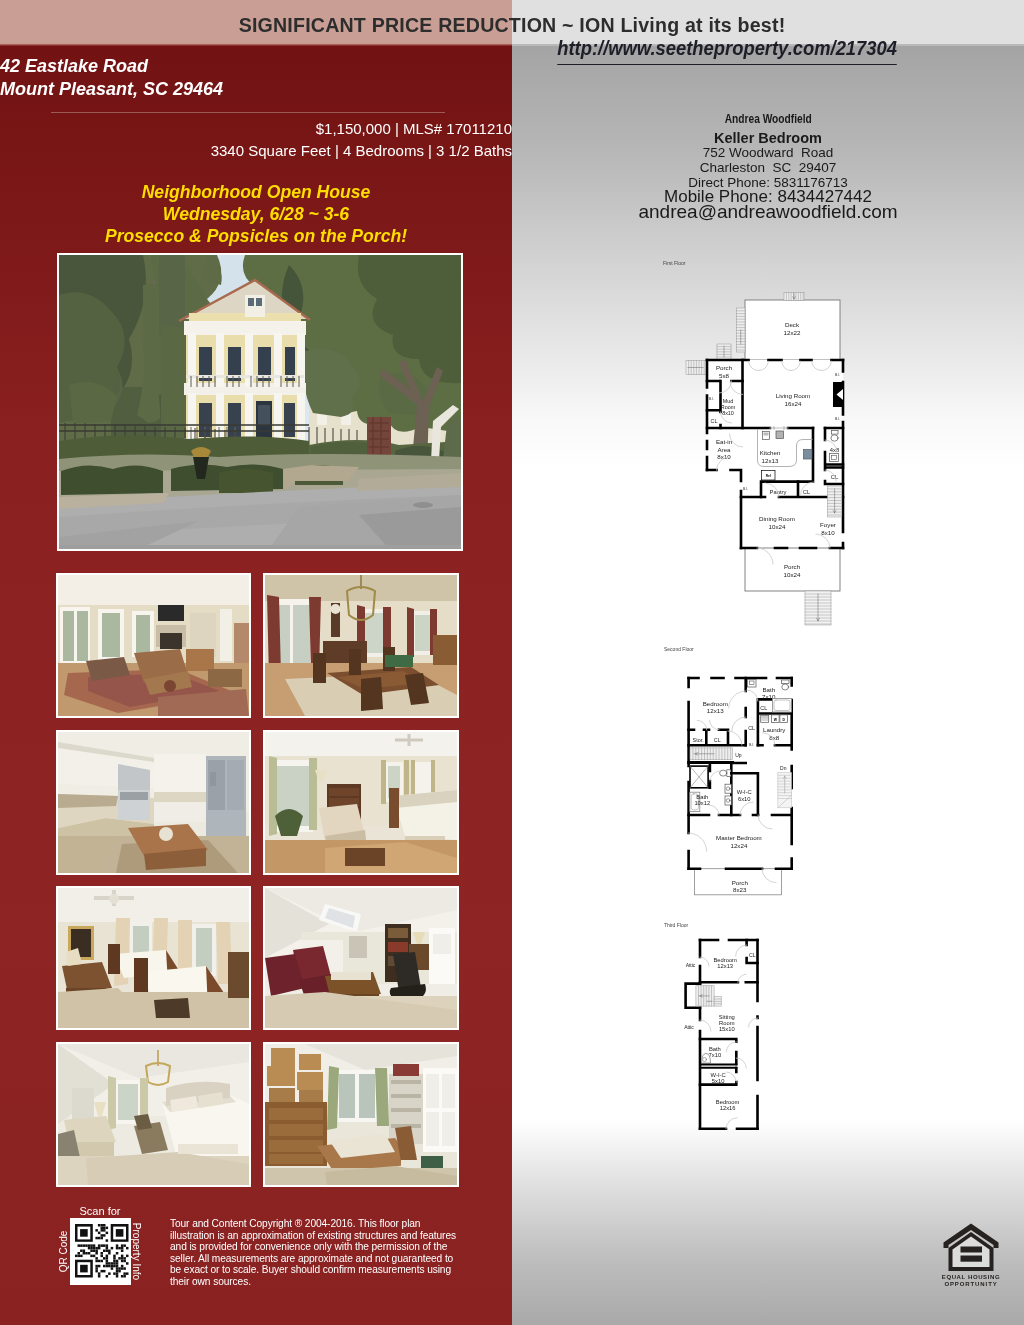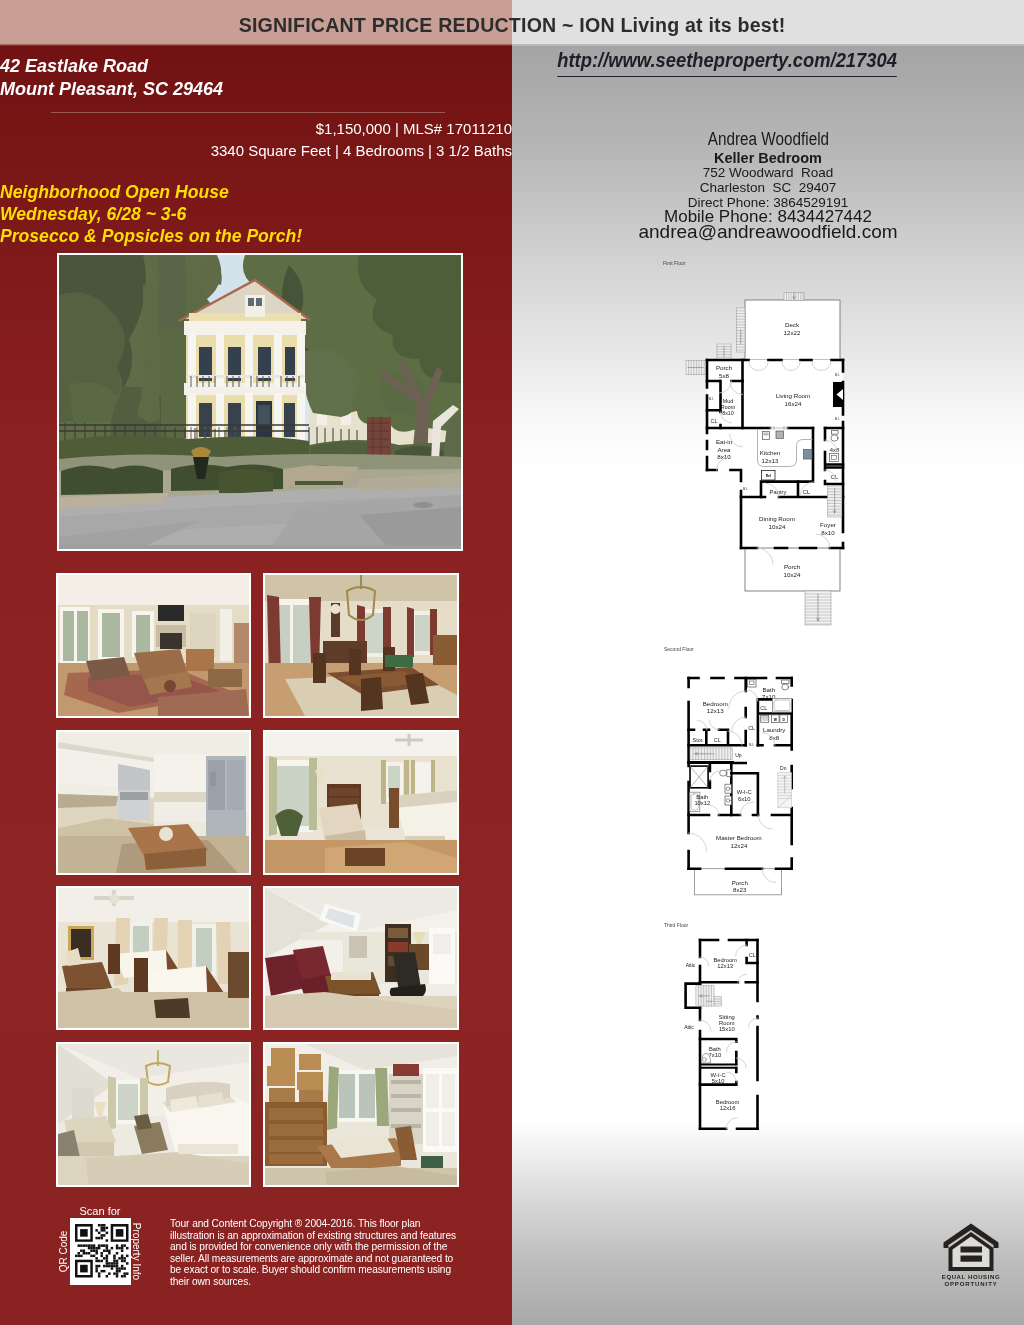--- a/index.html
+++ b/index.html
@@ -24,21 +24,21 @@
 
   <div class="abs" style="left:0;top:14px;width:1024px;text-align:center;font-size:19.6px;font-weight:bold;color:#2d2d2d;letter-spacing:.2px;">SIGNIFICANT PRICE REDUCTION ~ ION Living at its best!</div>
 </div>
 
 <div class="abs" style="left:0;top:55px;width:512px;text-align:left;color:#fff;font-style:italic;font-weight:bold;font-size:18px;line-height:23px;">42 Eastlake Road<br>Mount Pleasant, SC 29464</div>
 
 <div class="abs" style="left:51px;top:112px;width:394px;height:1px;background:#b48a80;opacity:.6;"></div>
 
 <div class="abs" style="left:0;top:118px;width:512px;text-align:right;color:#fff;font-size:15px;line-height:21.5px;">$1,150,000 | MLS# 17011210<br>3340 Square Feet | 4 Bedrooms | 3 1/2 Baths</div>
 
-<div class="abs" style="left:0;top:181px;width:512px;color:#ffdd00;font-style:italic;font-weight:bold;font-size:17.6px;line-height:22px;">Neighborhood Open House<br>Wednesday, 6/28 ~ 3-6<br>Prosecco &amp; Popsicles on the Porch!</div>
+<div class="abs" style="left:0;top:181px;width:512px;text-align:center;color:#ffdd00;font-style:italic;font-weight:bold;font-size:17.6px;line-height:22px;">Neighborhood Open House<br>Wednesday, 6/28 ~ 3-6<br>Prosecco &amp; Popsicles on the Porch!</div>
 
 <div class="abs" id="mainphoto" style="left:57px;top:253px;width:402px;height:294px;border:2px solid #fff;background:#dde7ee;">
 <svg width="402" height="294" viewBox="0 0 402 294">
 
   <rect x="0" y="0" width="402" height="294" fill="#dce7ef"></rect>
   <rect x="0" y="0" width="402" height="60" fill="#d4e2ec"></rect>
 
   <rect x="250" y="105" width="152" height="90" fill="#e6e1cc"></rect>
   <path d="M250 108 L330 86 L402 104 L402 118 L250 120 Z" fill="#d3cdb8"></path>
   <g fill="#f1efe6">
@@ -675,30 +675,30 @@
       <rect x="45.8" y="57.0" width="2.5" height="2.5" fill="#111"></rect>
       <rect x="50.9" y="57.0" width="2.5" height="2.5" fill="#111"></rect>
       <rect x="53.4" y="57.0" width="2.5" height="2.5" fill="#111"></rect>
     </svg></div>
 <div class="abs" style="left:40px;top:1205px;width:120px;text-align:center;color:#fff;font-size:11px;">Scan for</div>
 <div class="abs" style="left:33px;top:1246px;width:60px;color:#fff;font-size:10px;transform:rotate(-90deg);transform-origin:center;text-align:center;">QR Code</div>
 <div class="abs" style="left:101px;top:1246px;width:70px;color:#fff;font-size:10px;transform:rotate(90deg);transform-origin:center;text-align:center;">Property Info</div>
 
 <div class="abs" style="left:170px;top:1218px;width:310px;color:#fff;font-size:10.2px;line-height:11.6px;letter-spacing:-0.1px;">Tour and Content Copyright ® 2004-2016. This floor plan<br>illustration is an approximation of existing structures and features<br>and is provided for convenience only with the permission of the<br>seller. All measurements are approximate and not guaranteed to<br>be exact or to scale. Buyer should confirm measurements using<br>their own sources.</div>
 
-<div class="abs" style="left:512px;top:48px;width:431px;text-align:center;">
+<div class="abs" style="left:512px;top:36px;width:431px;text-align:center;">
   <span style="display:inline-block;transform:scaleX(0.875);transform-origin:center;font-size:21px;font-weight:bold;font-style:italic;color:#1e1e28;border-bottom:1.8px solid #1e1e28;padding-bottom:4px;">http://www.seetheproperty.com/217304</span>
 </div>
 
 <div class="abs" style="left:512px;top:110px;width:512px;text-align:center;color:#1a1a1a;">
-  <div style="font-size:18px;font-weight:normal;line-height:19.5px;margin-top:20px;"><span style="display:inline-block;transform:scaleX(0.85);">Andrea Woodfield</span></div>
+  <div style="font-size:12px;font-weight:bold;line-height:19.5px;"><span style="display:inline-block;transform:scaleX(0.85);">Andrea Woodfield</span></div>
   <div style="font-size:14.5px;font-weight:bold;line-height:16.2px;">Keller Bedroom</div>
   <div style="font-size:13.5px;line-height:14.9px;">752 Woodward&nbsp; Road</div>
   <div style="font-size:13.5px;line-height:14.9px;">Charleston&nbsp; SC&nbsp; 29407</div>
-  <div style="font-size:13.5px;line-height:14.9px;">Direct Phone: 3864529191</div>
+  <div style="font-size:13.5px;line-height:14.9px;">Direct Phone: 5831176713</div>
   <div style="font-size:17px;line-height:14.9px;">Mobile Phone: 8434427442</div>
   <div style="font-size:19px;line-height:14.9px;">andrea@andreawoodfield.com</div>
 </div>
 
 <svg class="abs" style="left:512px;top:46px;" width="512" height="1279" viewBox="512 46 512 1279">
 <g font-family="Liberation Sans, sans-serif">
 
 <text x="663" y="265" font-size="5.0" text-anchor="start" fill="#444">First Floor</text>
 <text x="664" y="651" font-size="5.0" text-anchor="start" fill="#444">Second Floor</text>
 <text x="664" y="927" font-size="5.0" text-anchor="start" fill="#444">Third Floor</text>

